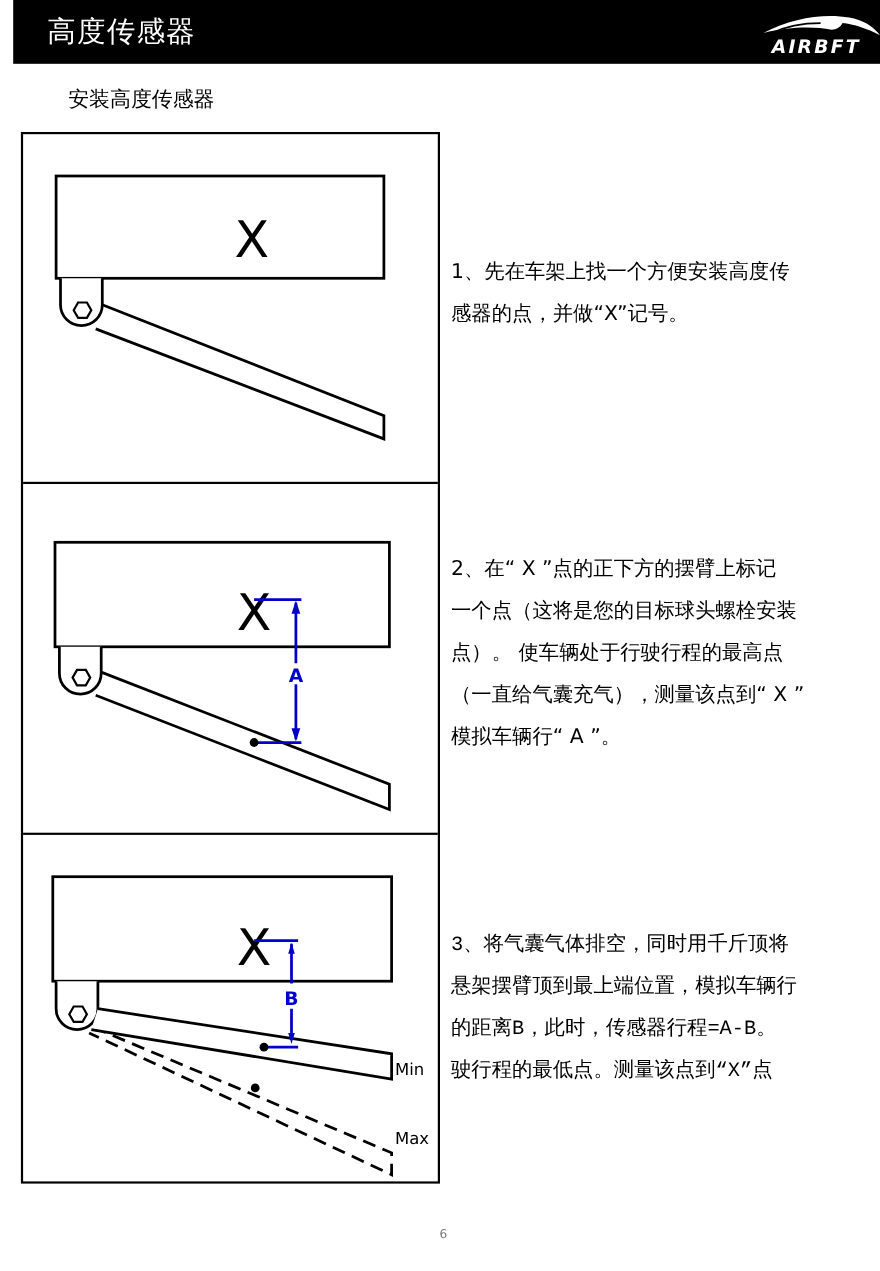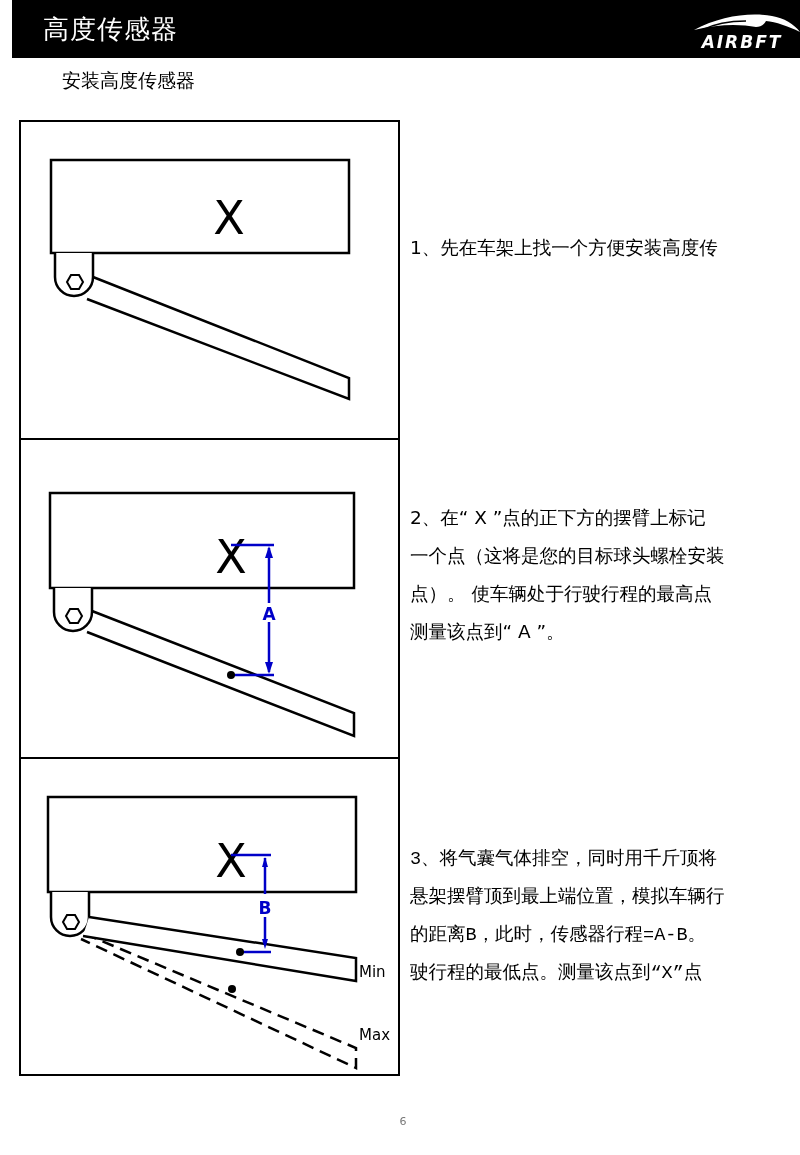--- a/index.html
+++ b/index.html
@@ -1,21 +1,21 @@
 <!DOCTYPE html>
 <html><head>
 <meta charset="utf-8">
 <style>
   html, body { margin:0; padding:0; background:#ffffff; }
   body { width:800px; height:1155px; position:relative; overflow:hidden;
          font-family:"DejaVu Sans","Liberation Sans",sans-serif; color:#000; }
   .header { position:absolute; left:12px; top:0; width:800px; height:58px; background:#000; }
   .header-title { position:absolute; left:31px; top:13px; color:#fff; font-size:26px; letter-spacing:1px; line-height:32px; }
   .logo { position:absolute; left:668px; top:8px; width:125px; height:44px; }
-  .subtitle { position:absolute; left:62px; top:67px; font-size:19px; line-height:26px; font-family:"DejaVu Serif","Liberation Serif",serif; }
+  .subtitle { position:absolute; left:62px; top:77px; font-size:19px; line-height:26px; font-family:"DejaVu Serif","Liberation Serif",serif; }
   .diagram-box { position:absolute; left:19px; top:120px; width:377px; height:952px; border:2px solid #000; border-right-width:2px; }
   .panel { position:absolute; left:0; width:377px; }
   .panel-divider { position:absolute; left:0; width:377px; height:2px; background:#000; }
   .panel svg { position:absolute; left:0; top:0; }
   .step-text { position:absolute; left:410px; width:380px; font-size:18.5px; line-height:38px; }
   .page-number { position:absolute; left:0; width:806px; top:1115px; text-align:center; font-size:11px; color:#777; }
 </style>
 </head>
 <body>
 
@@ -92,27 +92,29 @@
       </g>
       <text x="244" y="155" text-anchor="middle" font-family="DejaVu Sans, sans-serif" font-size="17" font-weight="bold" fill="#0000c8">B</text>
       <text x="338" y="218" font-family="DejaVu Sans, sans-serif" font-size="15" fill="#000">Min</text>
       <text x="338" y="281" font-family="DejaVu Sans, sans-serif" font-size="15" fill="#000">Max</text>
     </svg>
   </div>
 </div>
 
 <div class="step-text" style="top:229px;">
   <div>1、先在车架上找一个方便安装高度传</div>
+  <div>感器的点，并做“X”记号。</div>
 </div>
 
 <div class="step-text" style="top:499px;">
   <div>2、在“ X ”点的正下方的摆臂上标记</div>
   <div>一个点（这将是您的目标球头螺栓安装</div>
   <div>点）。 使车辆处于行驶行程的最高点</div>
-  <div>测量该点到“ A ”。</div>
+  <div>（一直给气囊充气），测量该点到“ X ”</div>
+  <div>模拟车辆行“ A ”。</div>
 </div>
 
 <div class="step-text" style="top:841px;font-family:Liberation Mono, monospace;">
   <div>3、将气囊气体排空，同时用千斤顶将</div>
   <div>悬架摆臂顶到最上端位置，模拟车辆行</div>
   <div>的距离B，此时，传感器行程=A-B。</div>
   <div>驶行程的最低点。测量该点到“X”点</div>
 </div>
 
 <div class="page-number">6</div>

